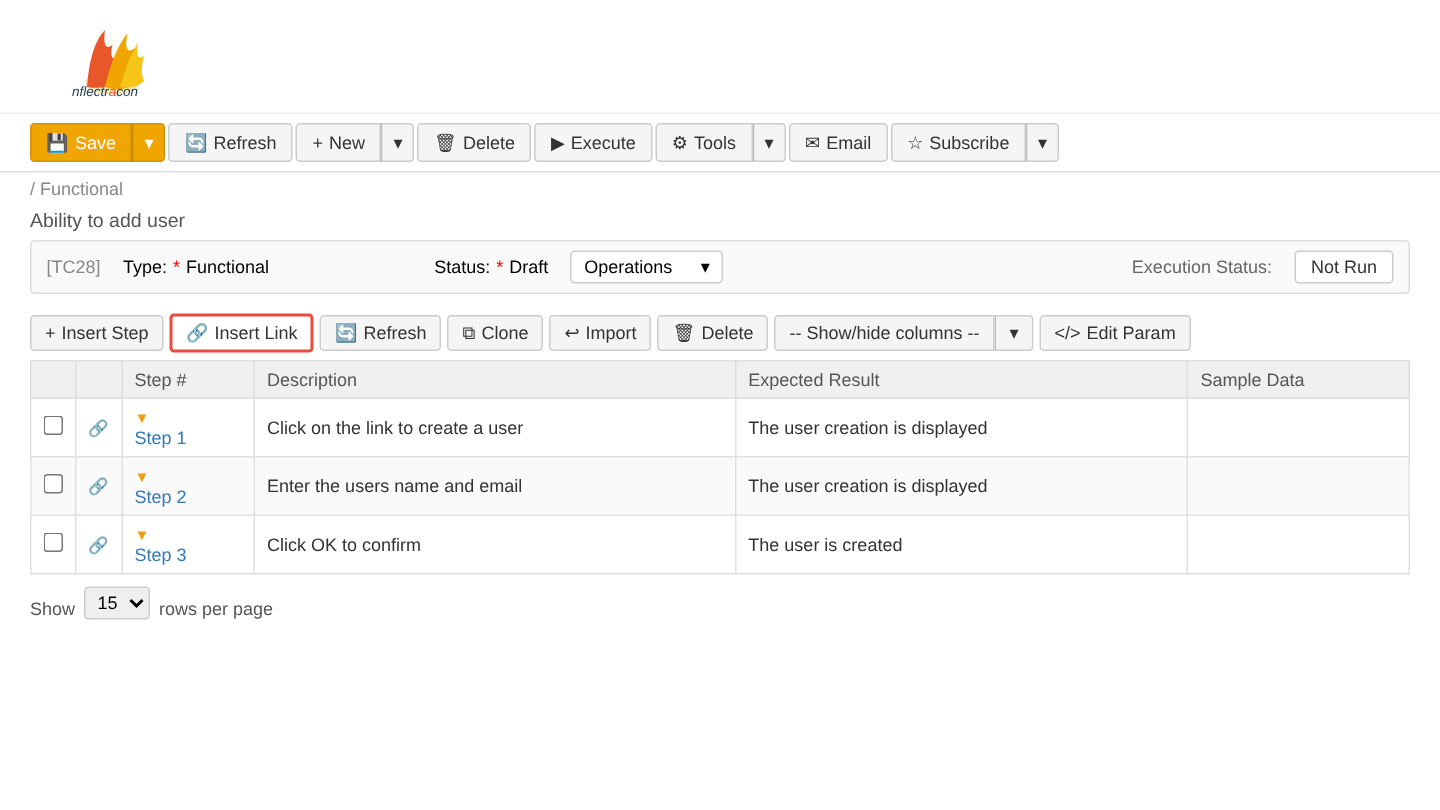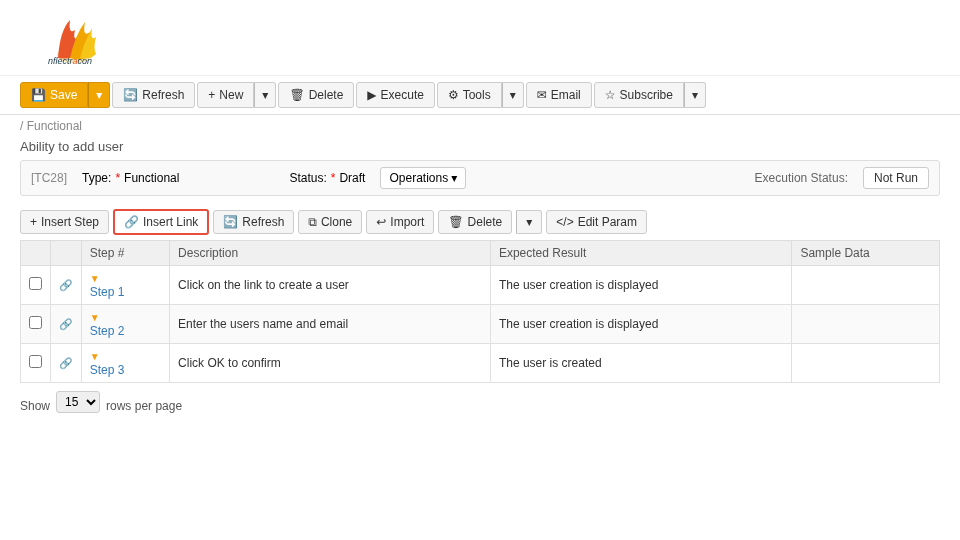--- a/index.html
+++ b/index.html
@@ -22,21 +22,21 @@
 
     
     .subtitle { padding: 2px 20px 6px; font-size: 13px; color: #555; }
 
     
     .tc-bar { display: flex; align-items: center; margin: 0 20px; padding: 6px 10px; background: #f9f9f9; border: 1px solid #ddd; border-radius: 3px; gap: 15px; }
     .tc-id { color: #888; font-size: 12px; }
     .tc-type { display: flex; align-items: center; gap: 4px; font-size: 12px; }
     .required-star { color: red; }
     .tc-status { display: flex; align-items: center; gap: 4px; font-size: 12px; margin-left: 95px; }
-    .operations-btn { display: flex; align-items: center; gap: 3px; padding: 3px 8px; border: 1px solid #ccc; background: #fff; cursor: pointer; font-size: 12px; border-radius: 3px; }
+    .operations-btn { display: flex; align-items: center; gap: 19px; padding: 3px 8px; border: 1px solid #ccc; background: #fff; cursor: pointer; font-size: 12px; border-radius: 3px; }
     .exec-status-label { font-size: 12px; color: #666; margin-left: auto; }
     .exec-status-value { padding: 3px 10px; border: 1px solid #ccc; background: #fff; font-size: 12px; border-radius: 3px; color: #333; }
 
     
     .test-steps { margin: 8px 20px 0; }
     .test-steps-header { font-size: 13px; font-weight: bold; color: #c0392b; border-bottom: 2px solid #e74c3c; padding-bottom: 4px; margin-bottom: 6px; }
 
     
     .steps-toolbar { display: flex; align-items: center; gap: 4px; padding: 5px 0; flex-wrap: wrap; }
     .steps-btn { display: flex; align-items: center; gap: 4px; padding: 4px 9px; border: 1px solid #ccc; background: #f5f5f5; cursor: pointer; font-size: 12px; color: #333; border-radius: 3px; white-space: nowrap; }
@@ -175,20 +175,23 @@
     </button>
     <button class="steps-btn">
       <span>↩</span>
       <span>Import</span>
     </button>
     <button class="steps-btn">
       <span>🗑</span>
       <span>Delete</span>
     </button>
     <div class="btn-group">
+      <button class="steps-btn" style="border-radius:3px 0 0 3px;">
+        <span>-- Show/hide columns --</span>
+      </button>
       <button class="steps-btn btn-dropdown" style="border-radius:0 3px 3px 0;border-left:1px solid #bbb;">▾</button>
     </div>
     <button class="steps-btn">
       <span>&lt;/&gt;</span>
       <span>Edit Param</span>
     </button>
   </div>
 
   <table class="steps-table">
     <thead>

